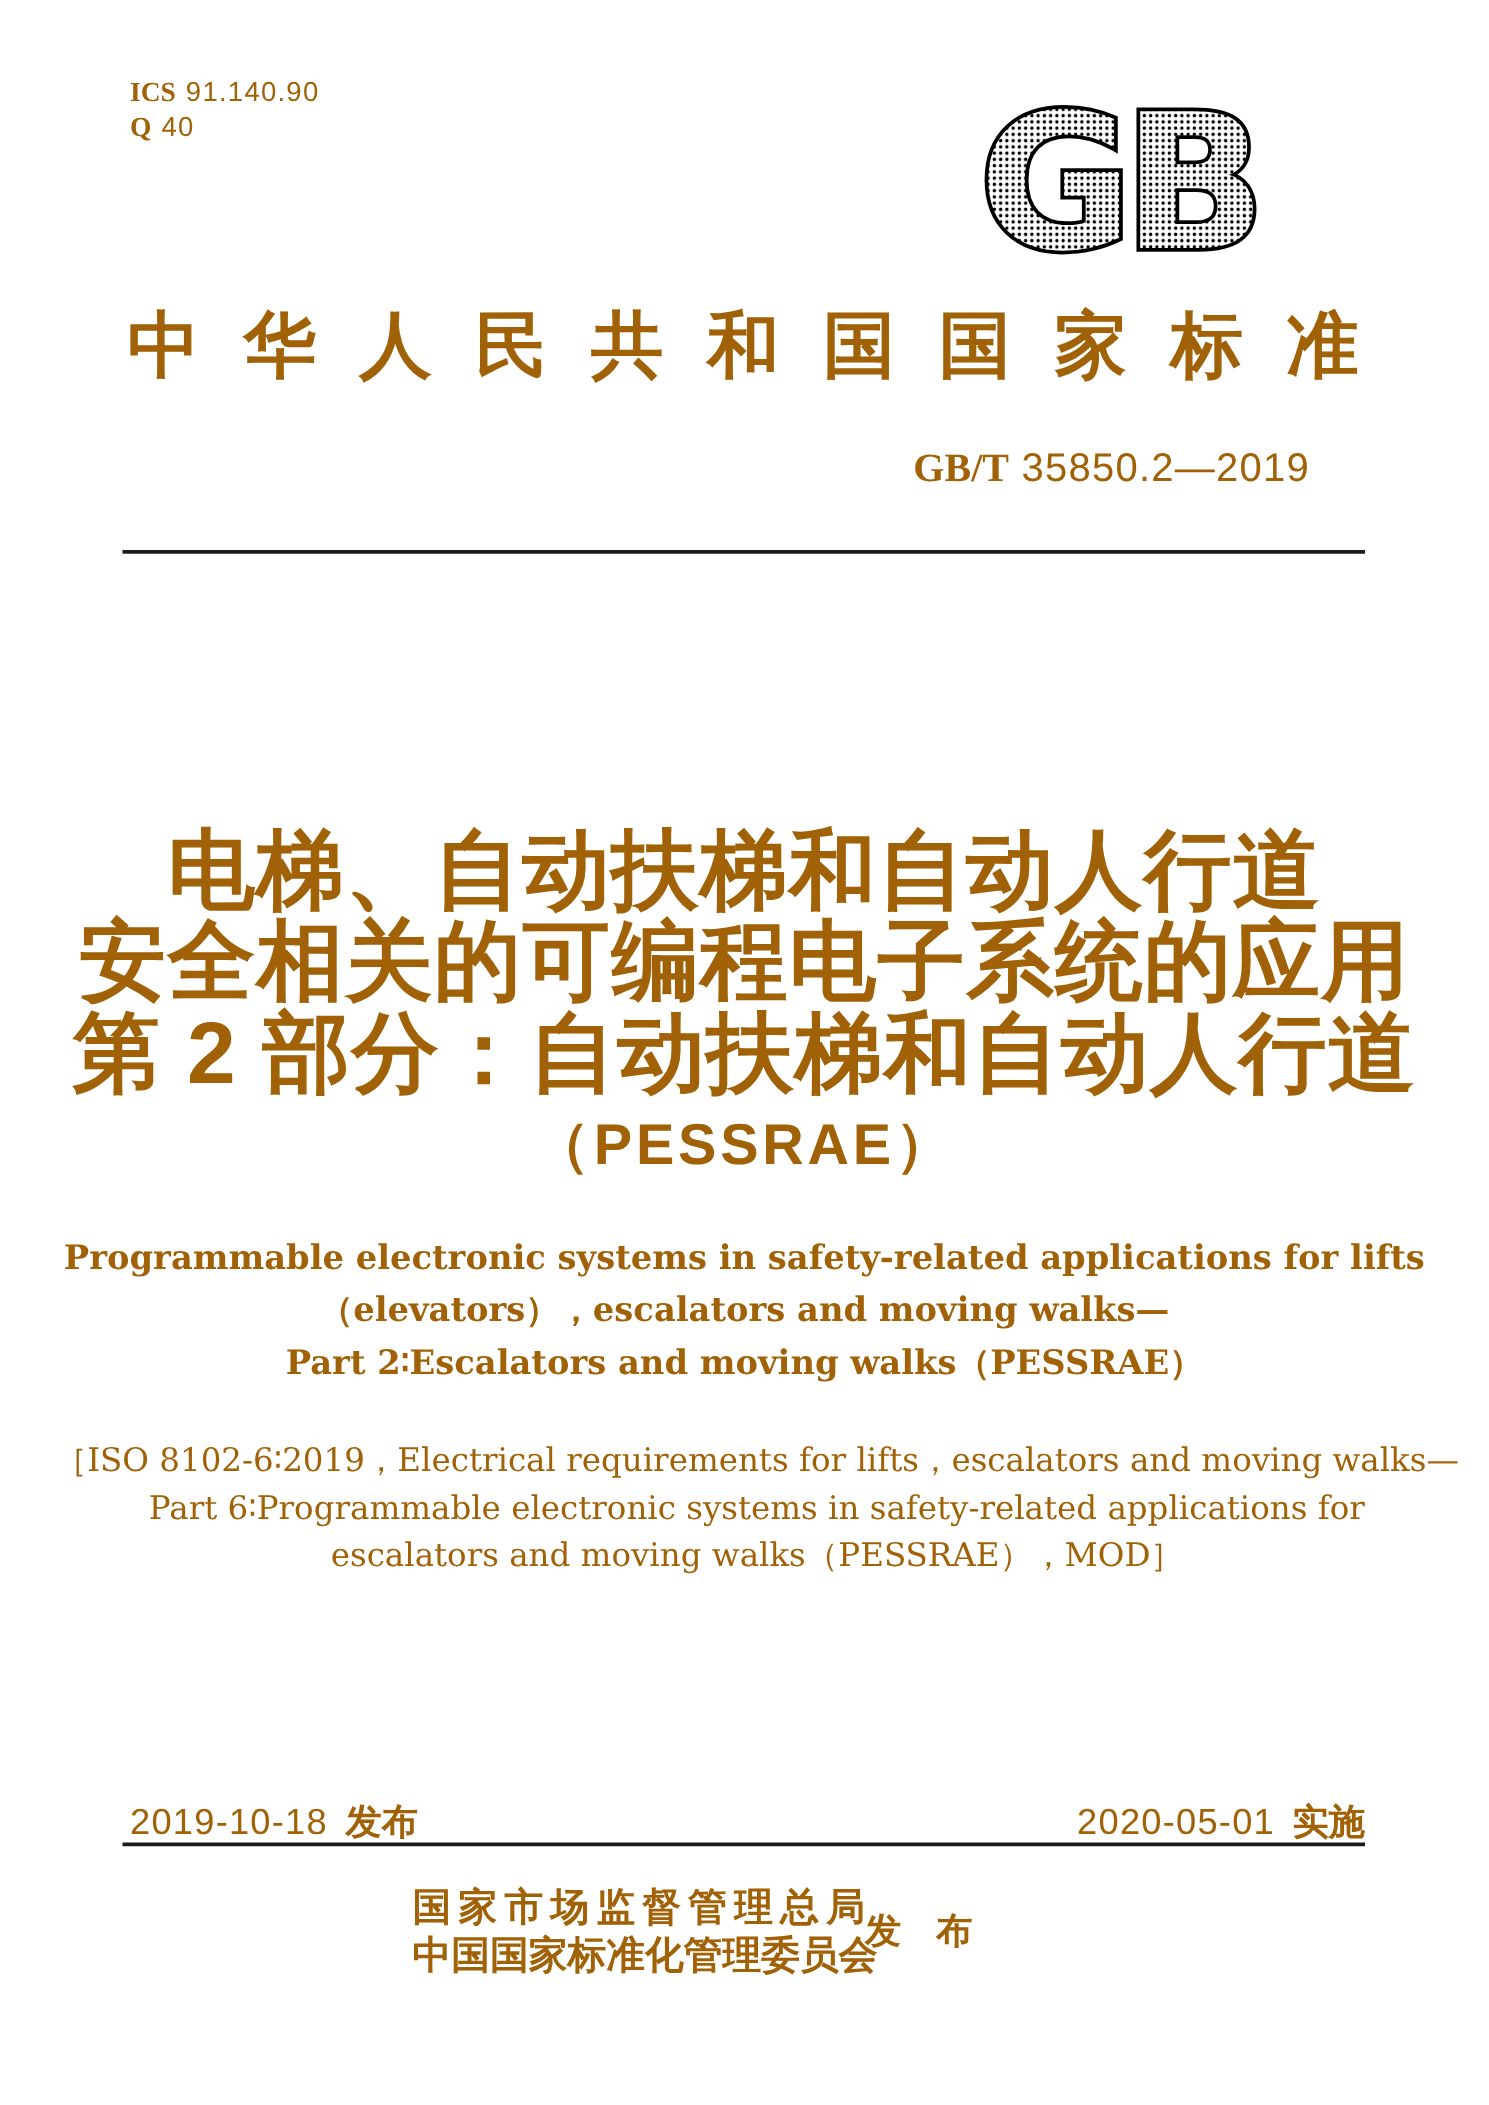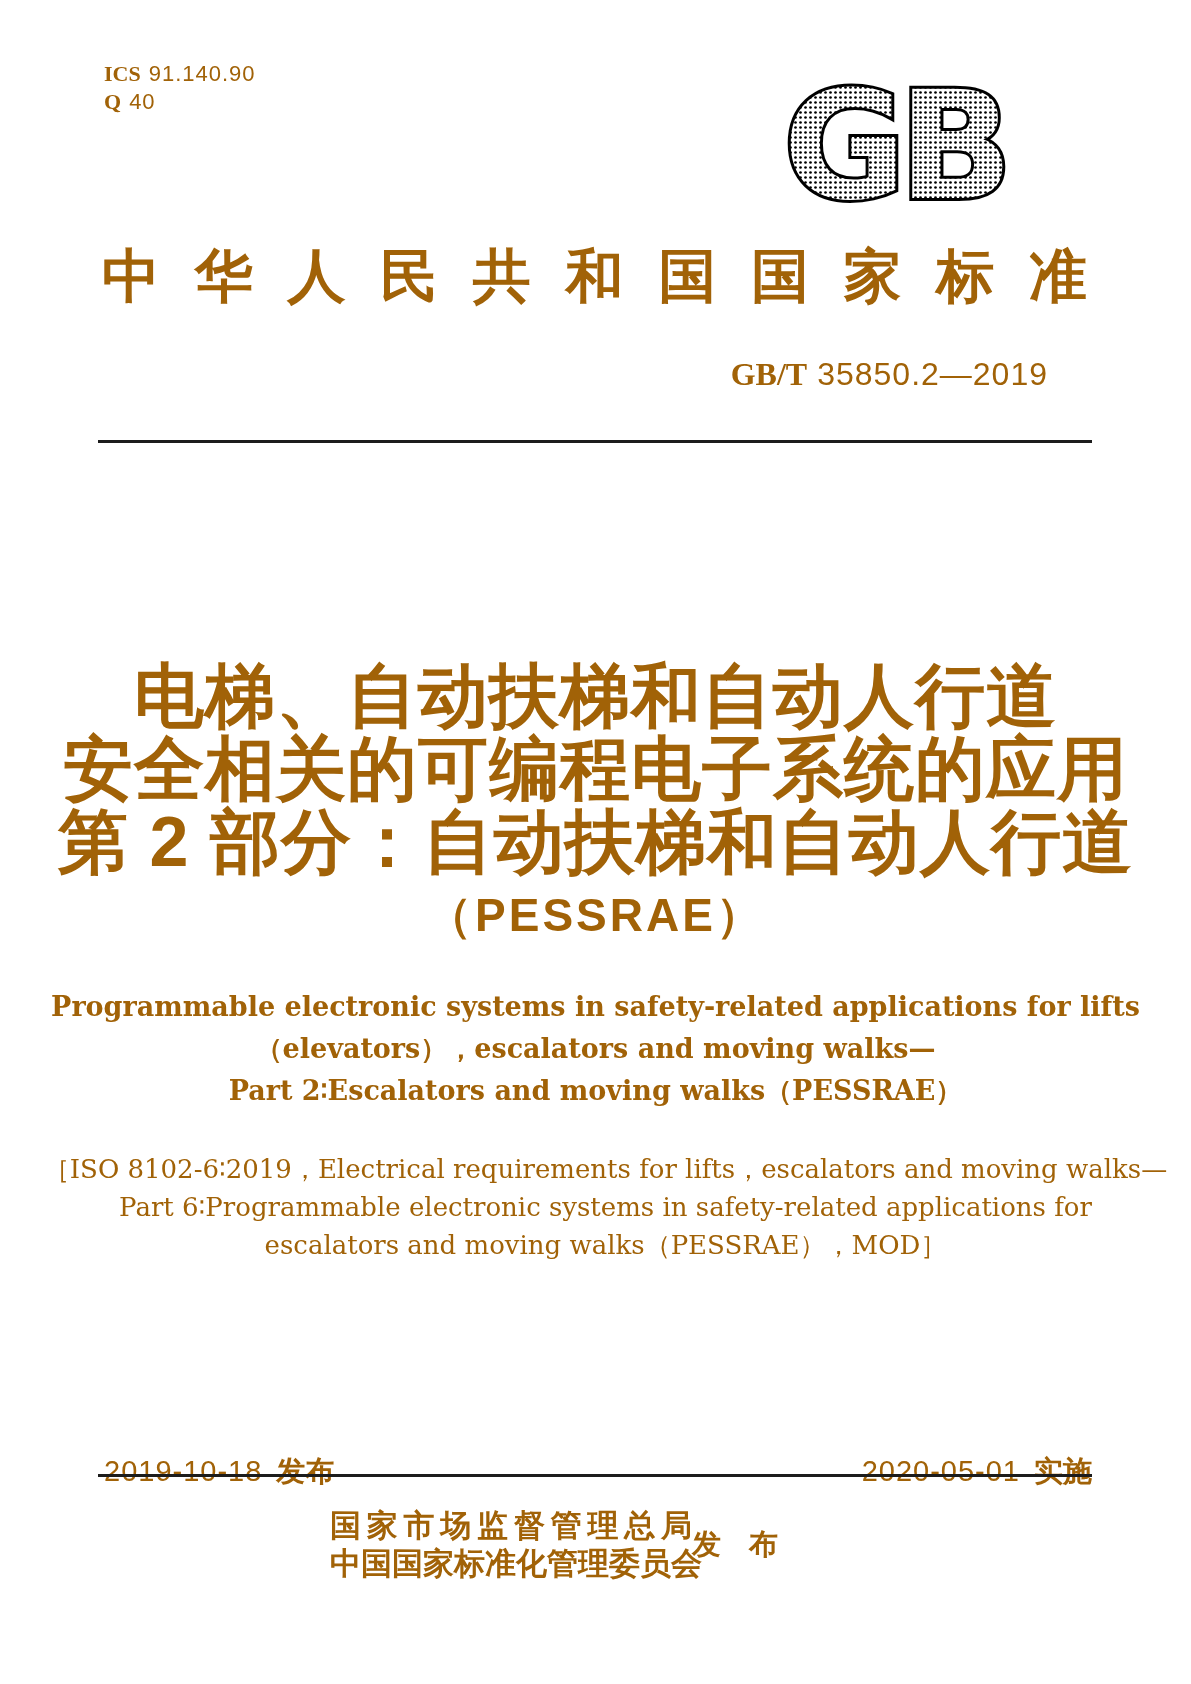--- a/index.html
+++ b/index.html
@@ -59,21 +59,20 @@
   .iso-ref {
     position:absolute; left:0; top:1150px; width:1191px; text-align:center;
     font-family:"DejaVu Serif", serif; font-size:26px; line-height:38px;padding-left:20px;
   }
 
   
   .dates {
     position:absolute; left:104px; right:99px; top:1438px;
     display:flex; justify-content:space-between; align-items:baseline;
     font-size:29px;
-    margin-top:14px;
   }
   .date-num { font-family:"Liberation Sans", sans-serif; letter-spacing:1px; }
   .date-label { font-family:"Liberation Sans", sans-serif; font-weight:bold; margin-left:14px; }
 
   
   .issuer-row {
     position:absolute; left:330px; top:1507px;
     display:flex; align-items:center; 
   }
   .issuer-block {

